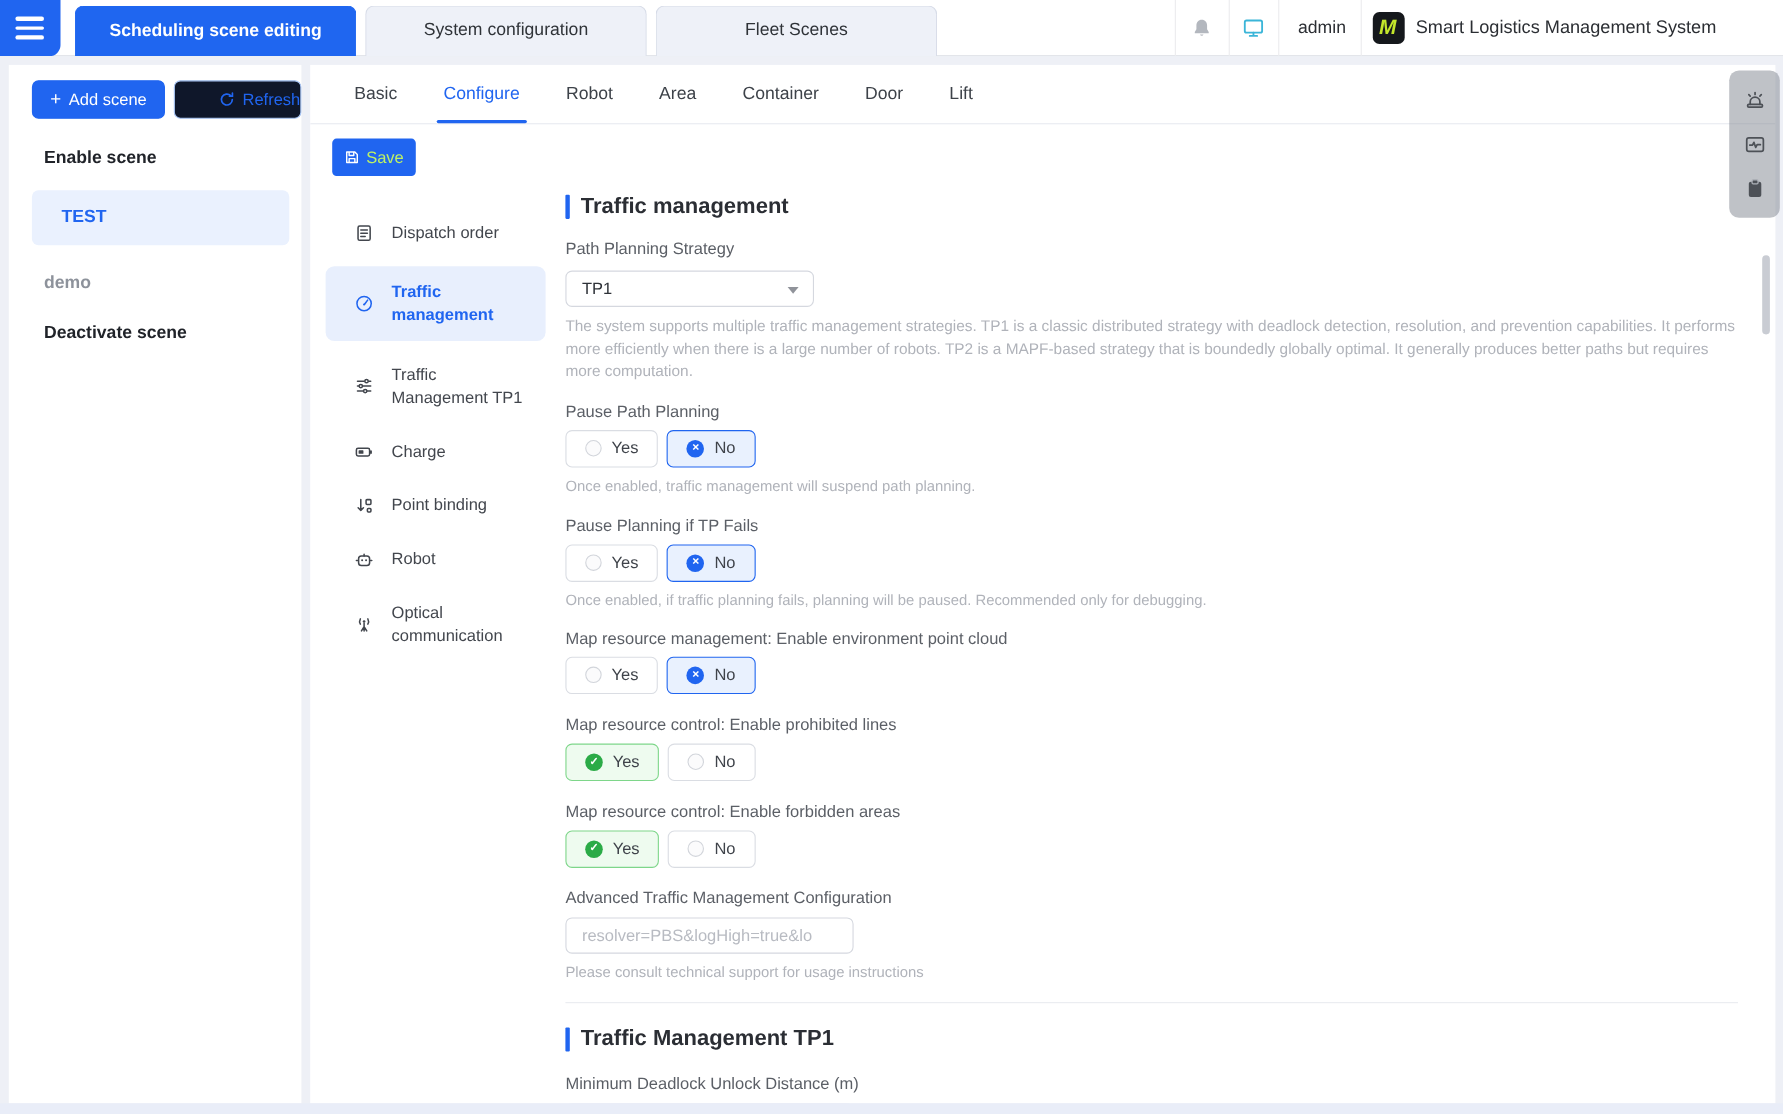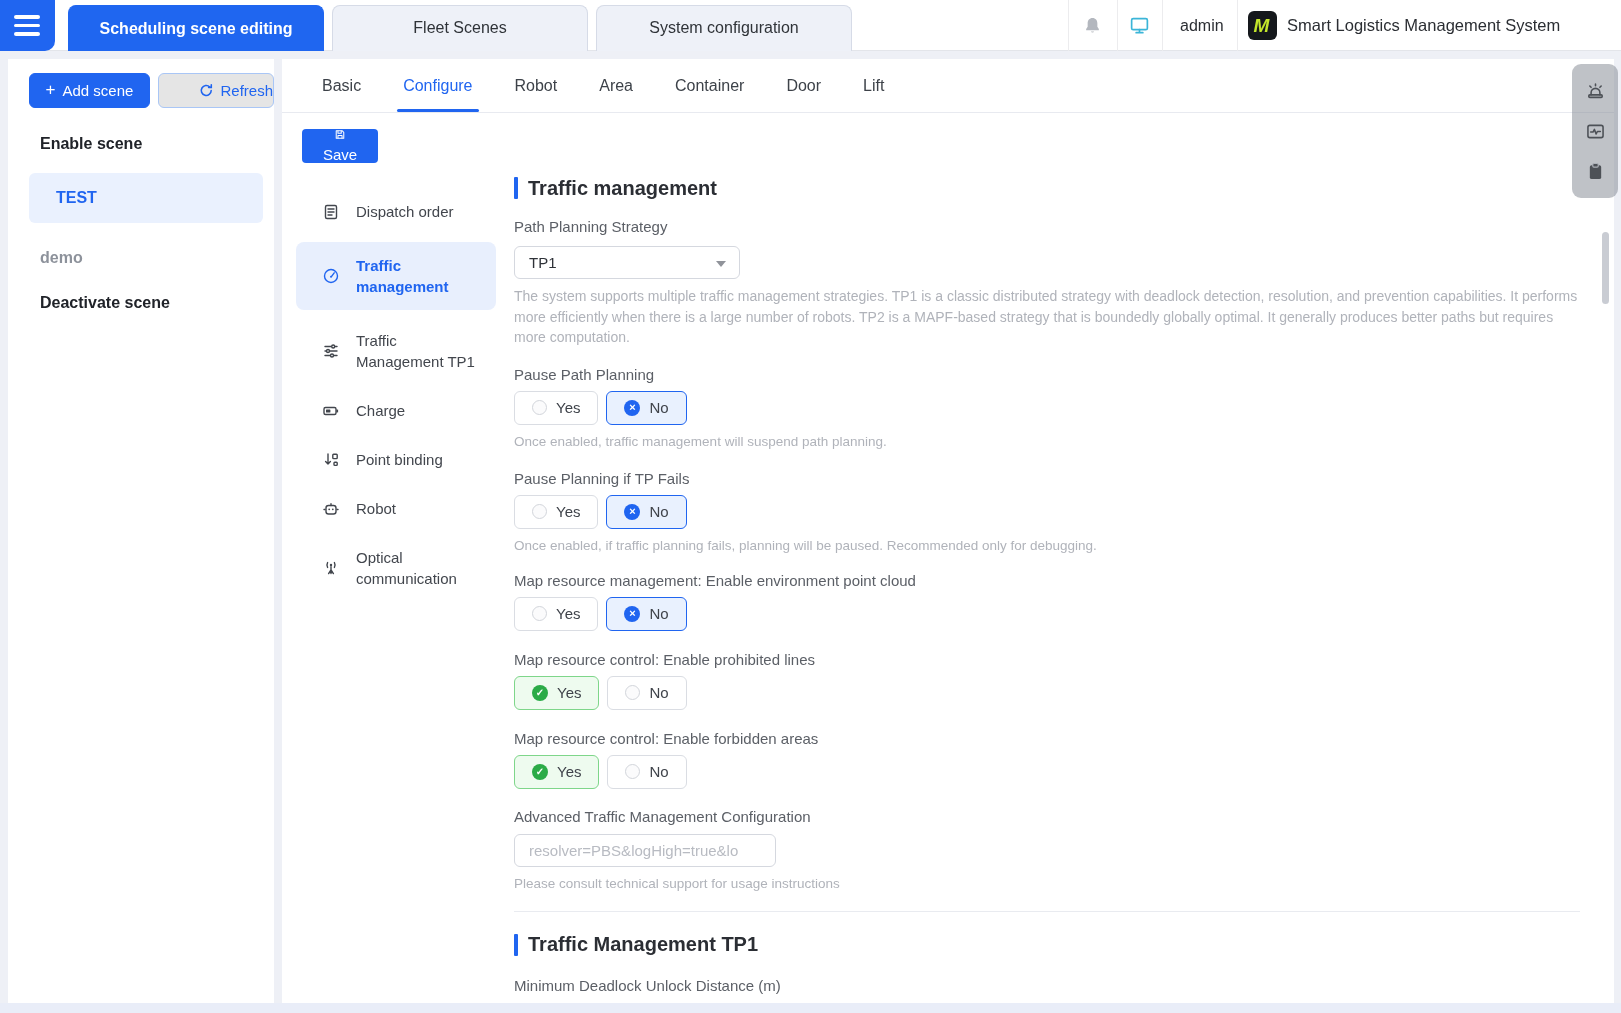--- a/index.html
+++ b/index.html
@@ -23,36 +23,36 @@
           display:flex; align-items:center; justify-content:center; }
   .logo b { color:#c3e62b; font-size:19px; font-style:italic; font-weight:800; transform:translateX(-1px); }
   .app-title { position:absolute; left:1287px; top:0; height:51px; line-height:51px; font-size:16.5px; color:#2b2e33; white-space:nowrap; }
 
   
   .scene-panel { position:absolute; left:8px; top:59px; width:266px; height:944px; background:#fff; }
   .btn-row { padding:14px 0 0 21px; display:flex; gap:8px; }
   .btn { height:35px; border-radius:6px; font-size:15px; display:inline-flex; align-items:center; justify-content:center; gap:7px; cursor:pointer; }
   .btn-add { width:127px; background:#2065f0; color:#fff; border:1px solid #2065f0; }
   .btn-add .plus { font-size:17px; font-weight:400; margin-top:-1px; }
-  .btn-refresh { width:116px; background:#e5e5e5; color:#2065f0; border:1px solid #a9c6f6;padding-left:40px; }
+  .btn-refresh { width:116px; background:#0f172a; color:#2065f0; border:1px solid #a9c6f6;padding-left:40px; }
   .group-title { margin:27px 0 0 32px; font-size:16px; font-weight:700; color:#202329; }
   .scene-list { padding:0 11px 0 21px; }
   .scene-item { font-size:16px; cursor:pointer;font-weight:bold; }
   .scene-item.selected { margin-top:20px; height:50px; line-height:50px; padding-left:27px; background:#eaf1fe; border-radius:6px; color:#2065f0; font-weight:700; }
   .scene-item.plain { margin-top:26px; padding-left:11px; color:#8d929b; }
 
   
   .main-card { position:absolute; left:282px; top:59px; width:1332px; height:944px; background:#fff; overflow:hidden; }
   .tabstrip { height:54px; border-bottom:1px solid #e8eaf0; display:flex; align-items:stretch; padding-left:34px; }
   .etab { margin-right:30px; padding:0 6px; font-size:16px; color:#3d4249; line-height:53px; position:relative; cursor:pointer; white-space:nowrap; }
   .etab.active { color:#2065f0; }
   .etab.active::after { content:""; position:absolute; left:0; right:0; bottom:0; height:3px; background:#2065f0; border-radius:2px; }
   .savebar { padding:13px 0 0 20px; height:47px; }
-  .save-btn { width:76px; height:34px; background:#2065f0; border:none; border-radius:4px; color:#ffffff; font-size:15px;
-              display:inline-flex; align-items:center; justify-content:center; gap:6px; cursor:pointer; font-family:inherit;flex-direction:column; }
+  .save-btn { width:76px; height:34px; background:#2065f0; border:none; border-radius:4px; color:#bef264; font-size:15px;
+              display:inline-flex; align-items:center; justify-content:center; gap:6px; cursor:pointer; font-family:inherit; }
   .content { display:flex; }
 
   
   .subnav { width:200px; margin-left:14px; margin-top:33px; flex-shrink:0; }
   .nav-item { display:flex; align-items:center; gap:16px; padding:8px 10px 8px 26px; margin-bottom:12px;
               font-size:15px; line-height:21px; color:#42464d; border-radius:8px; cursor:pointer; }
   .nav-item svg { flex-shrink:0; }
   .nav-item.active { background:#e8effd; color:#2065f0; font-weight:700; padding-top:13px; padding-bottom:13px; }
 
   
@@ -97,22 +97,22 @@
 <body>
 
 <header class="topbar">
   <div class="burger">
     <span></span>
       <span></span>
       <span></span>
   </div>
   <div class="wtabs">
     <div class="wtab active">Scheduling scene editing</div>
+    <div class="wtab">System configuration</div>
     <div class="wtab">Fleet Scenes</div>
-    <div class="wtab">System configuration</div>
   </div>
 
   <div class="hdr-divider" style="left:1068px"></div>
   <div class="hdr-icon" style="left:1068px; width:49px;">
     <svg width="19" height="19" viewBox="0 0 18 18">
       <path d="M9 1.8c-2.9 0-4.6 2.2-4.6 5v3.3L3 12.4v1h12v-1l-1.4-2.3V6.8c0-2.8-1.7-5-4.6-5z" fill="#b3b7be"></path>
       <path d="M7.5 14.6a1.6 1.6 0 0 0 3 0z" fill="#b3b7be"></path>
     </svg>
   </div>
   <div class="hdr-divider" style="left:1117px"></div>

